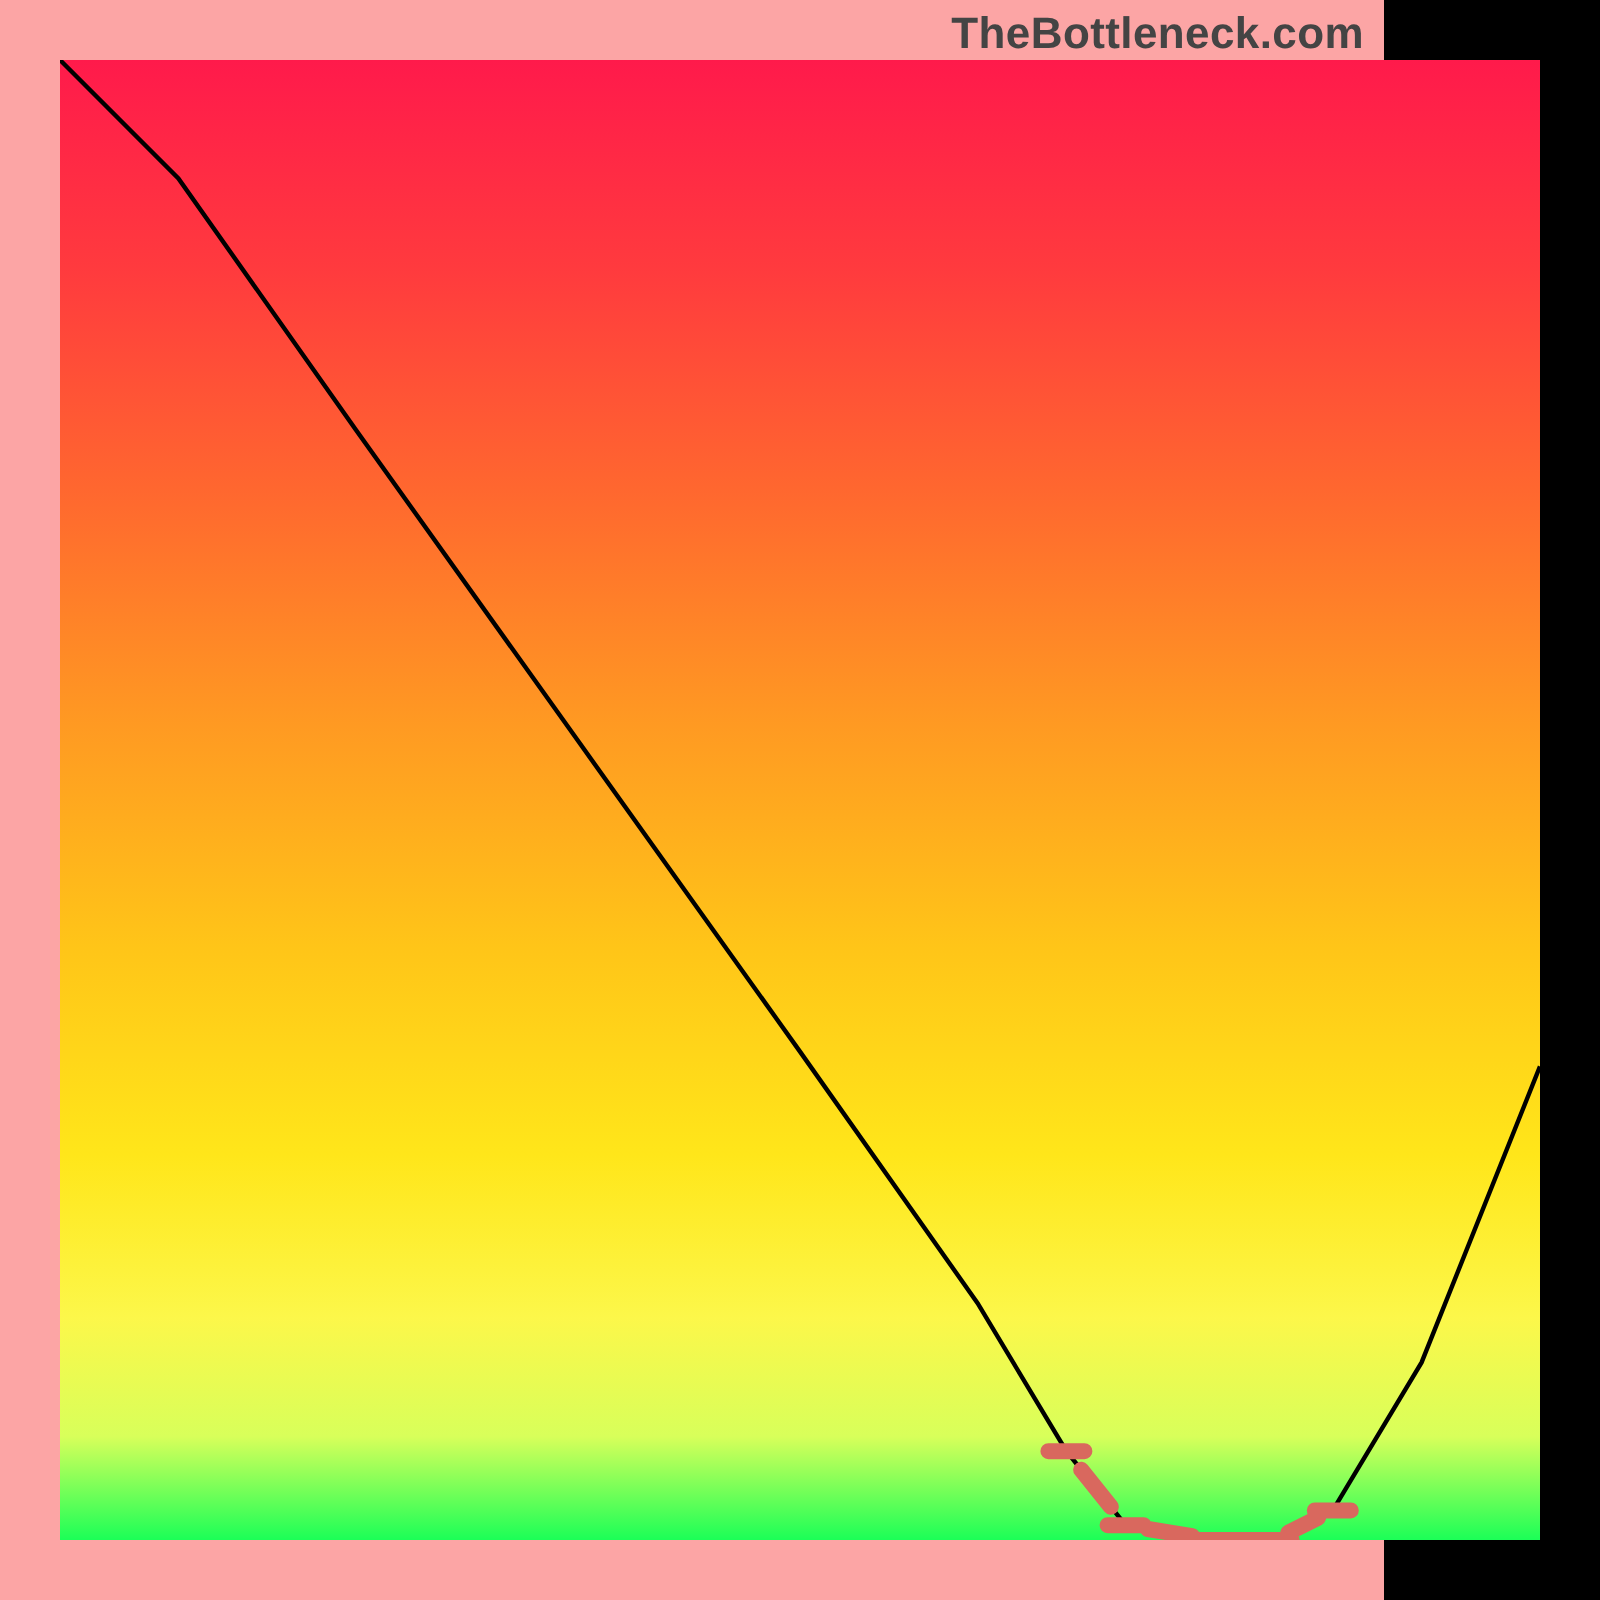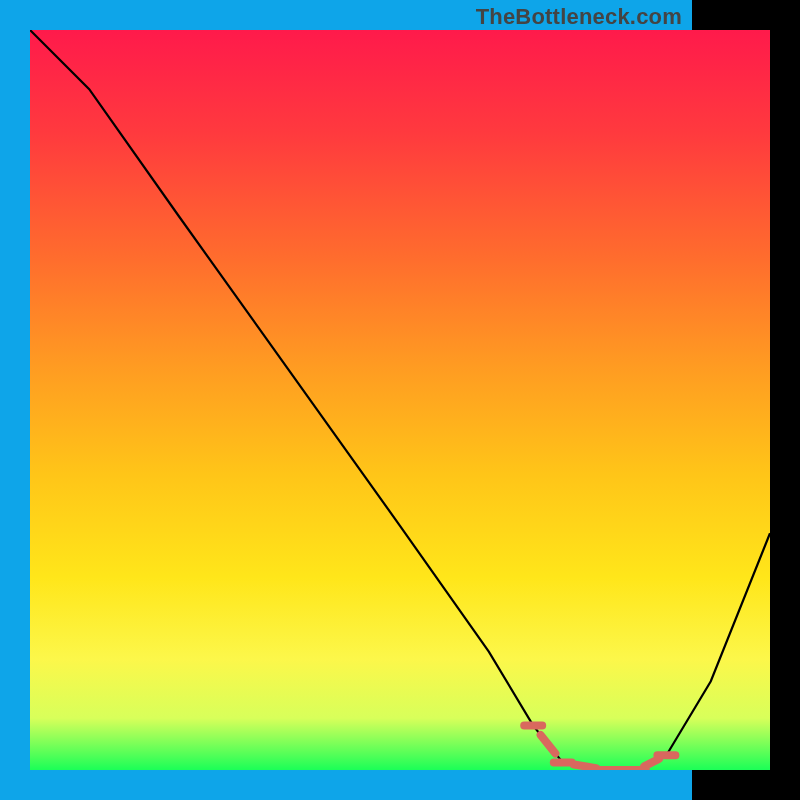--- a/index.html
+++ b/index.html
@@ -1,21 +1,21 @@
 <!DOCTYPE html>
 <html><head>
 <meta charset="utf-8">
 <style>
   * { margin: 0; padding: 0; box-sizing: border-box; }
   html, body { width: 800px; height: 800px; overflow: hidden; background: #000; }
   .container {
     width: 692px;
     height: 800px;
     position: relative;
-    background: #0ea5e9;
+    background: #fca5a5;
   }
   .watermark {
     position: absolute;
     top: 4px;
     right: 10px;
     color: #444;
     font-family: Arial, Helvetica, sans-serif;
     font-size: 22px;
     font-weight: 600;
     letter-spacing: 0.2px;

